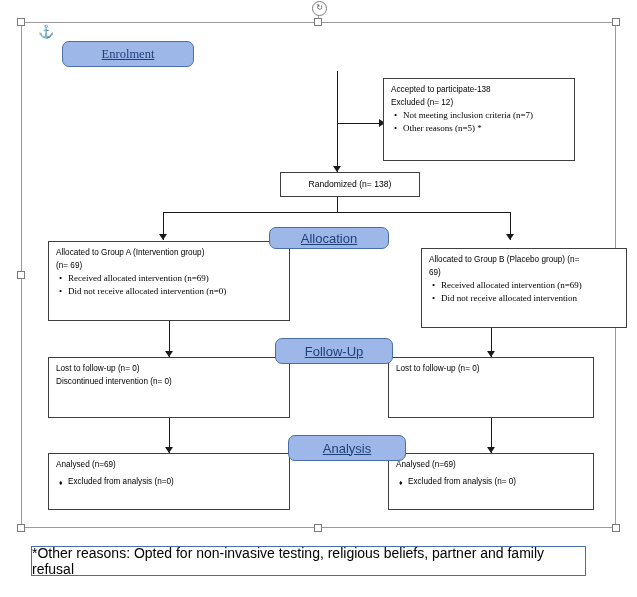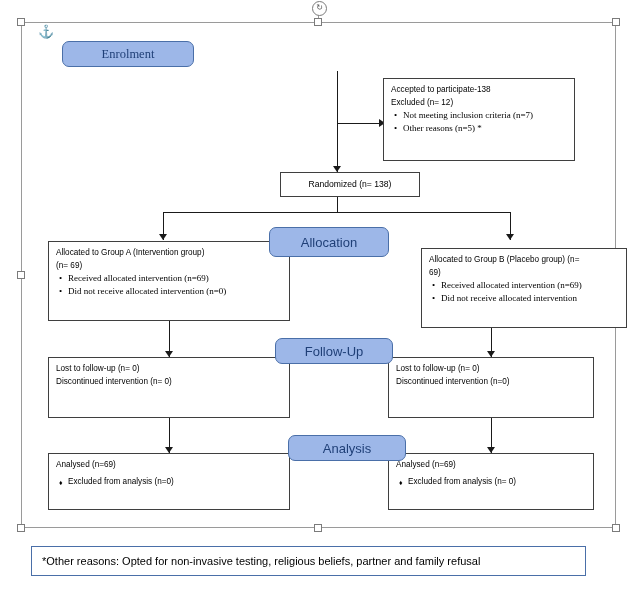--- a/index.html
+++ b/index.html
@@ -94,20 +94,21 @@
     box-sizing:border-box;
     background:#9db7e8;
     border:1px solid #4a6fa8;
     border-radius:7px;
     color:#1f3f77;
     display:flex;
     align-items:center;
     justify-content:center;
     font-size:13px;
     z-index:5;
+    text-decoration:underline;
   }
   .banner.serif-label{
     font-family:"Liberation Serif", serif;
     font-size:12.5px;
   }
 
   
   .vline,.hline{ position:absolute; background:#1a1a1a; }
   .vline{ width:1px; }
   .hline{ height:1px; }
@@ -129,22 +130,21 @@
   
   .footnote{
     position:absolute;
     left:31px; top:546px;
     width:555px; height:30px;
     box-sizing:border-box;
     border:1px solid #4a6fa8;
     background:#ffffff;
     display:flex;
     align-items:center;
-    padding-left:10px;
-    font-size:11px;
+    font-size:14px;
     color:#000000;
   }
 </style>
 </head>
 <body>
 
 <div id="canvas">
 
   <div class="rot-stem"></div>
   <div class="rot-handle">↻</div>
@@ -183,21 +183,21 @@
     <span>Randomized (n= 138)</span>
   </div>
 
   <div class="vline" style="left:337px; top:197px; height:15px;"></div>
   <div class="hline" style="left:163px; top:212px; width:348px;"></div>
   <div class="vline" style="left:163px; top:212px; height:28px;"></div>
   <div class="vline" style="left:510px; top:212px; height:28px;"></div>
   <div class="arrow-down" style="left:159px; top:234px;"></div>
   <div class="arrow-down" style="left:506px; top:234px;"></div>
 
-  <div class="banner" style="left:269px; top:227px; width:120px; height:30px;">
+  <div class="banner" style="left:269px; top:227px; width:120px; height:22px;">
     <span>Allocation</span>
   </div>
 
   <div class="box" style="left:48px; top:241px; width:242px; height:80px;">
     <div>Allocated to Group A (Intervention group)</div>
     <div>(n= 69)</div>
     <ul class="ul serif">
       <li>Received allocated intervention (n=69)</li>
       <li>Did  not receive allocated intervention (n=0)</li>
     </ul>
@@ -221,21 +221,20 @@
     <span>Follow-Up</span>
   </div>
 
   <div class="box" style="left:48px; top:357px; width:242px; height:61px;">
     <div>Lost to follow-up (n= 0)</div>
     <div>Discontinued intervention (n= 0)</div>
   </div>
 
   <div class="box" style="left:388px; top:357px; width:206px; height:61px;">
     <div>Lost to follow-up (n= 0)</div>
-    <div>Discontinued intervention (n=0)</div>
   </div>
 
   <div class="vline" style="left:169px; top:418px; height:35px;"></div>
   <div class="arrow-down" style="left:165px; top:447px;"></div>
   <div class="vline" style="left:491px; top:418px; height:35px;"></div>
   <div class="arrow-down" style="left:487px; top:447px;"></div>
 
   <div class="banner" style="left:288px; top:435px; width:118px; height:26px;">
     <span>Analysis</span>
   </div>

